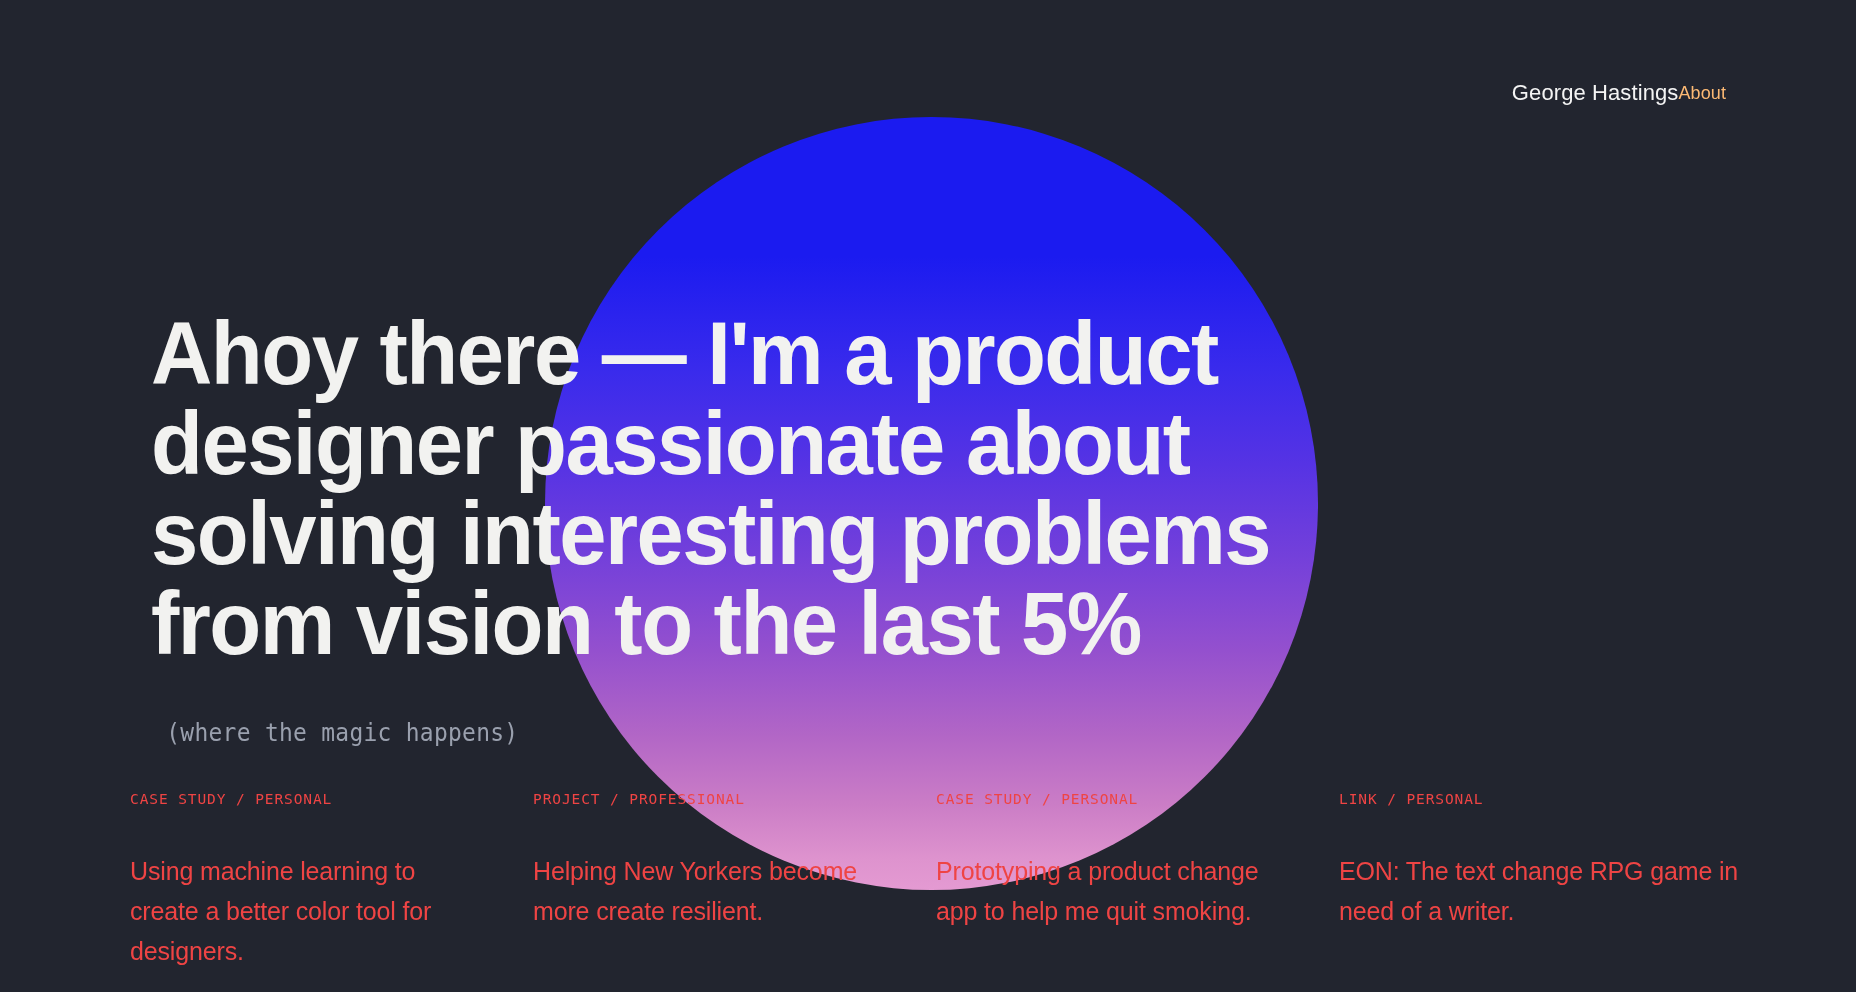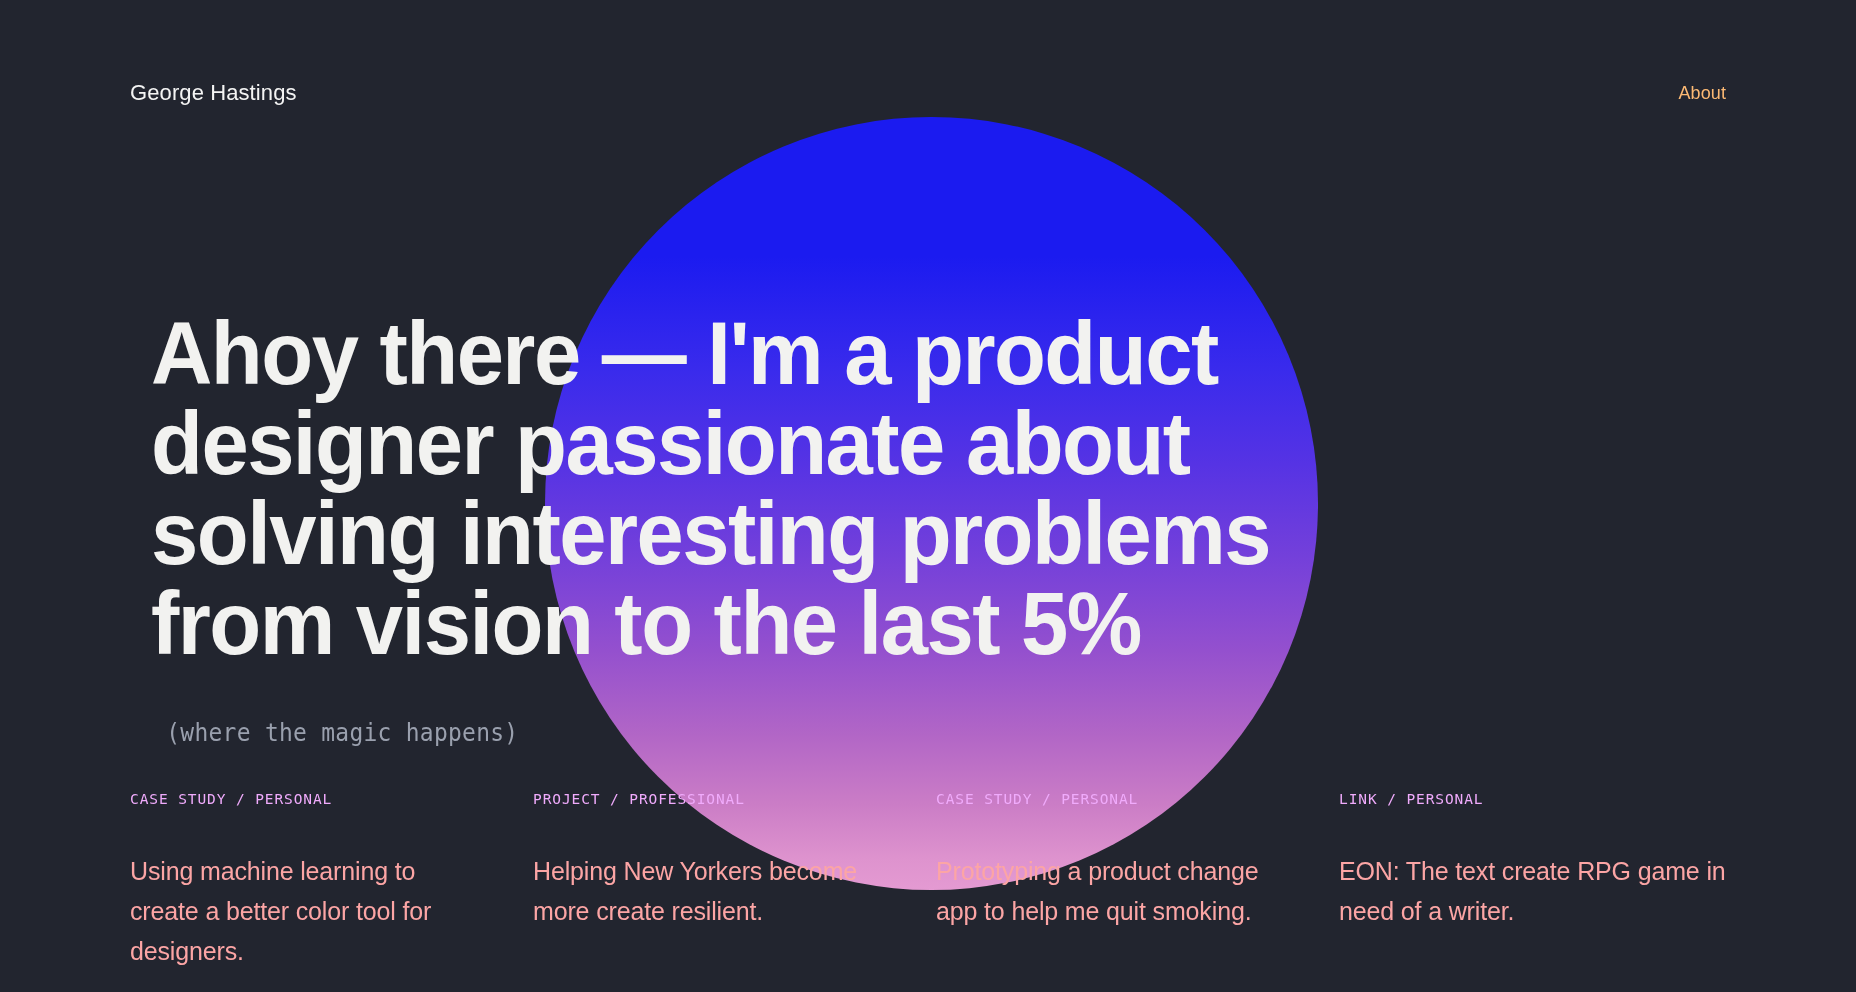--- a/index.html
+++ b/index.html
@@ -50,21 +50,21 @@
 
   
   #site-header {
     position: absolute;
     top: 0; left: 0;
     width: 1856px;
     height: 150px;
     z-index: 5;
     display: flex;
     align-items: center;
-    justify-content: space-between;
+    justify-content: flex-end;
     padding: 0 130px 0 130px;
   }
 
   #brand-name {
     color: #F4F4F4;
     font-size: 22px;
     font-weight: 500;
     letter-spacing: 0.1px;
     line-height: 1;
     padding-top: 36px;
@@ -129,33 +129,33 @@
     width: 403px;
     padding-right: 58px;
     cursor: pointer;
     text-decoration: none;
     display: block;
   }
 
   .project-card:last-child { padding-right: 0; }
 
   .card-meta {
-    color: #f0abfc;
+    color: #ef4444;
     font-family: "DejaVu Sans Mono", "Liberation Mono", monospace;
     font-size: 14.5px;
     font-weight: 400;
     letter-spacing: 0.9px;
     line-height: 1;
     text-transform: uppercase;
     margin-bottom: 21px;
     white-space: nowrap;
   }
 
   .card-title {
-    color: #fca5a5;
+    color: #ef4444;
     font-size: 25px;
     font-weight: 400;
     line-height: 40px;
     letter-spacing: -0.15px;
     margin-top: 44px;
   }
 </style>
 </head>
 <body style="background: rgb(34, 37, 47);">
 
@@ -186,16 +186,16 @@
     <div class="card-title">Helping New Yorkers become more create resilient.</div>
   </a>
 
   <a class="project-card">
     <div class="card-meta">CASE STUDY / PERSONAL</div>
     <div class="card-title">Prototyping a product change app to help me quit smoking.</div>
   </a>
 
   <a class="project-card">
     <div class="card-meta">LINK / PERSONAL</div>
-    <div class="card-title">EON: The text create RPG game in need of a writer.</div>
+    <div class="card-title">EON: The text change RPG game in need of a writer.</div>
   </a>
 
 </section>
 
 </body></html>

